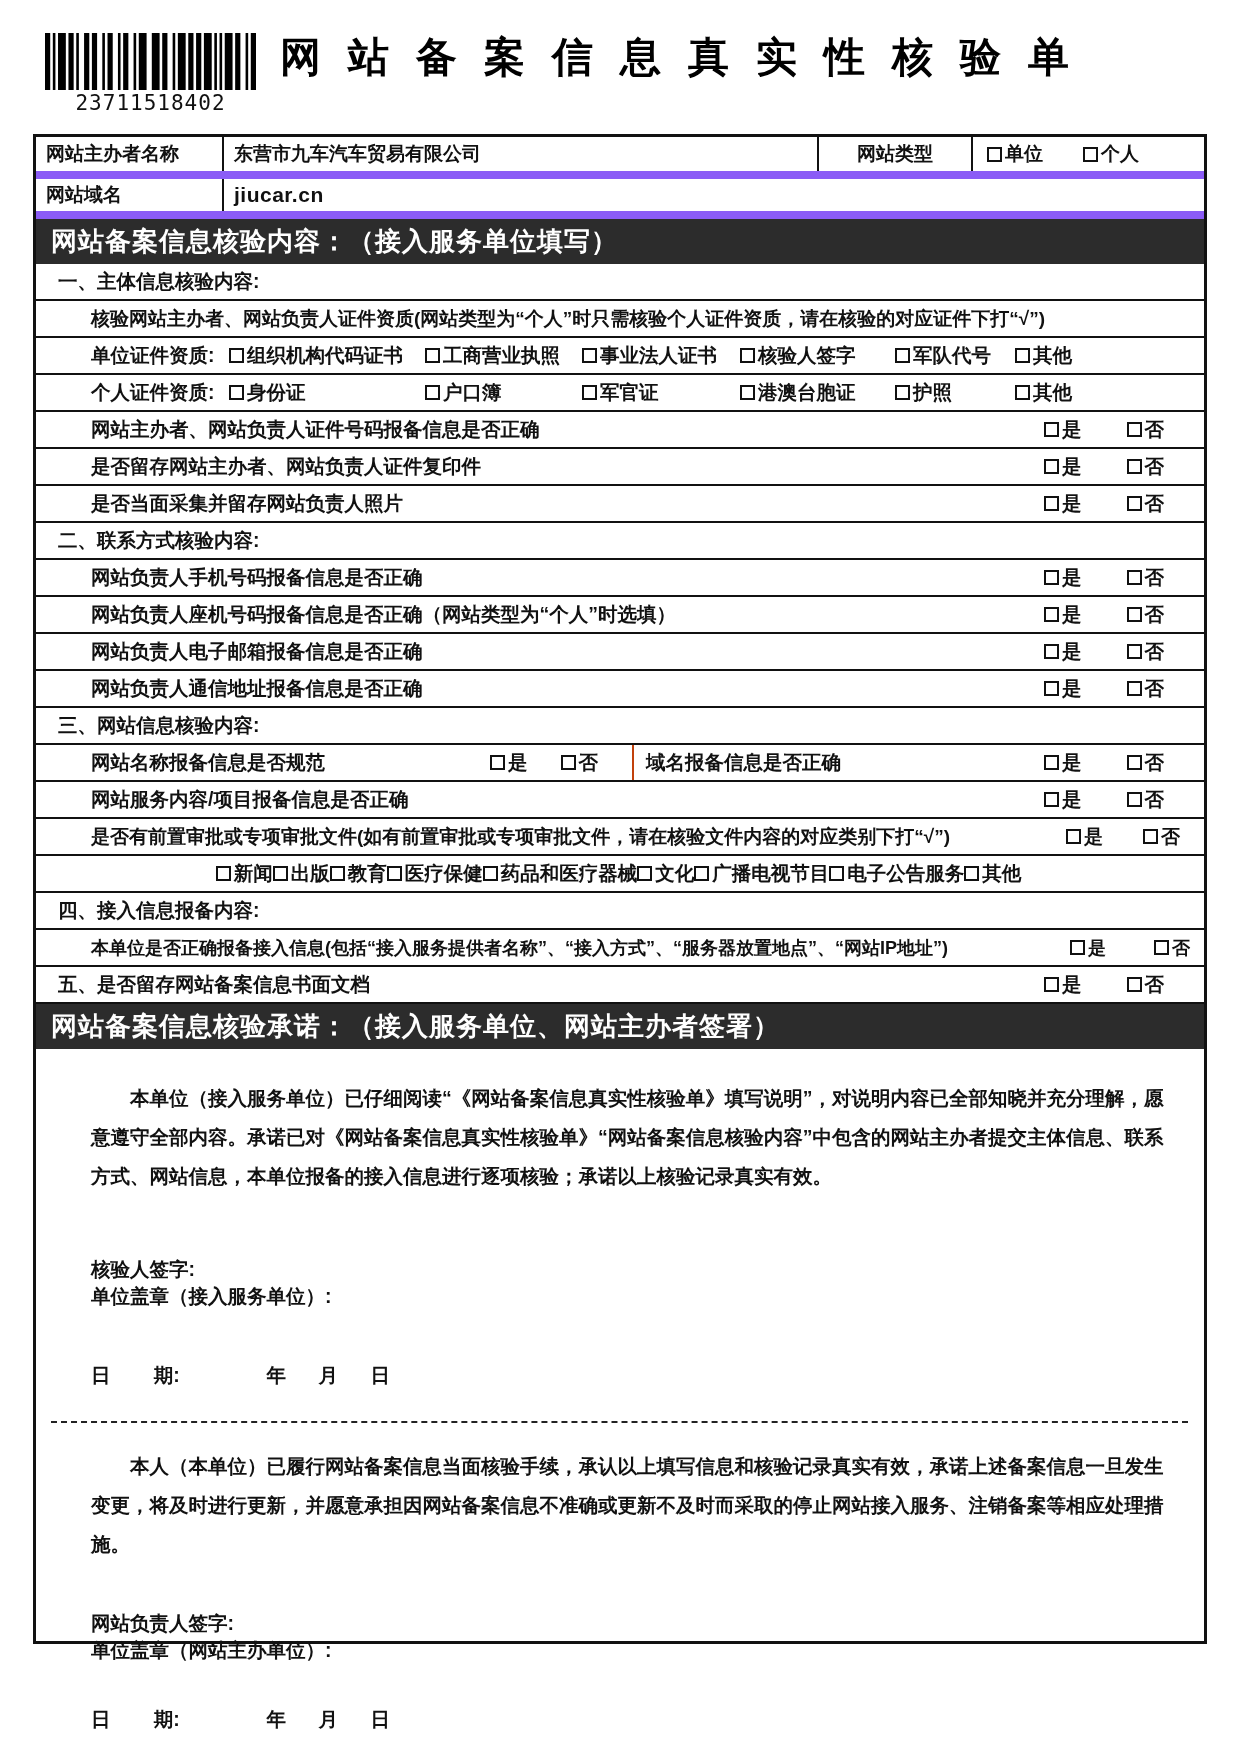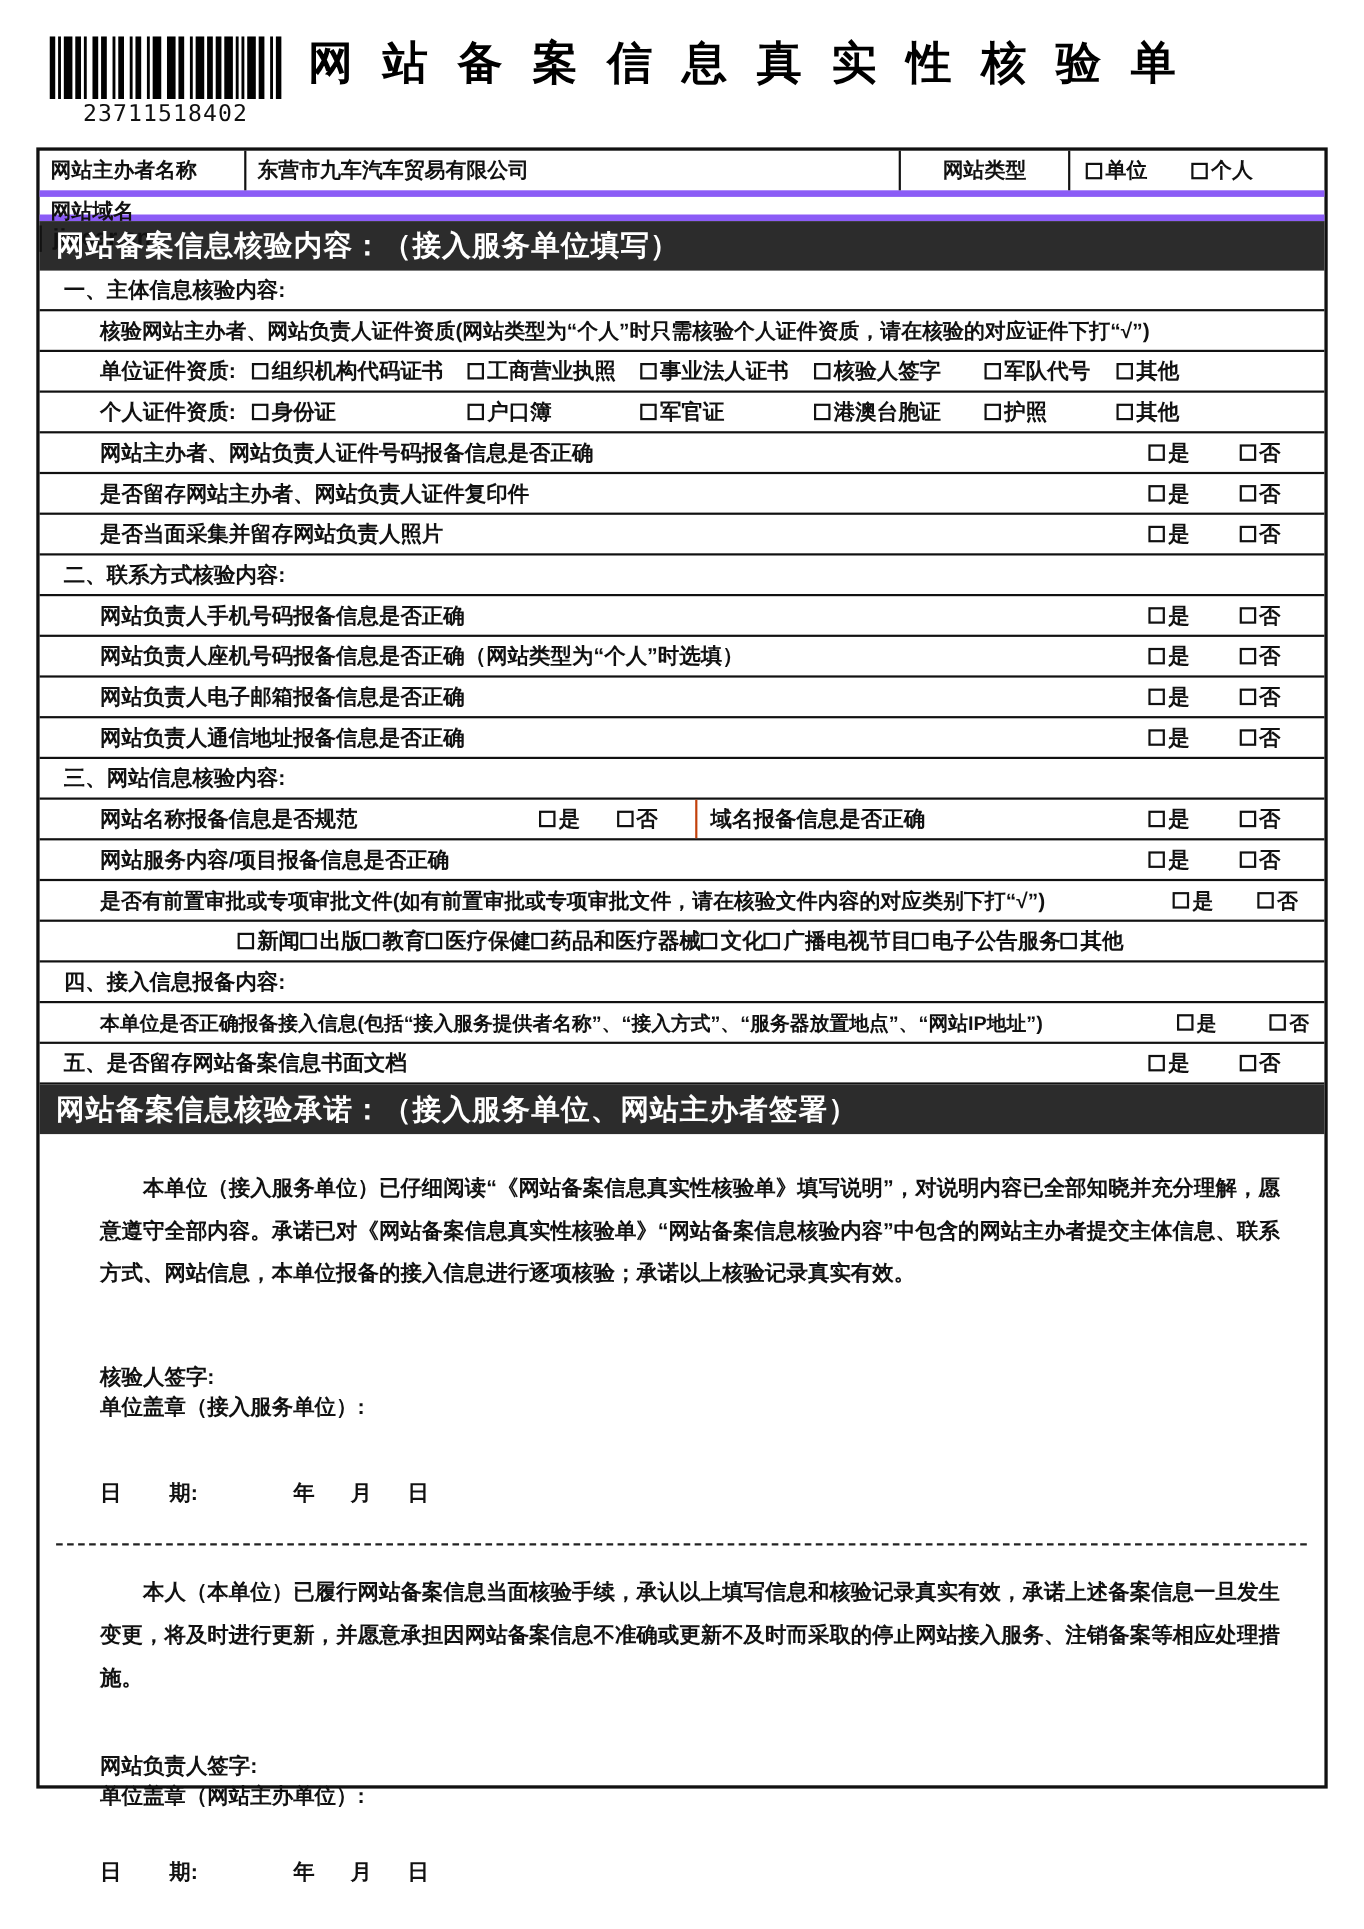--- a/index.html
+++ b/index.html
@@ -20,24 +20,24 @@
     position: absolute; left: 280px; top: 30px; white-space: nowrap;
     font-size: 41px; font-weight: 700; letter-spacing: 27px; color:#000;
   }
 
   
   .form { margin: 0 33px; border: 3px solid #111; background:#fff; }
   .bar {
     background: #2c2c2c; color: #fff; height: 45px; display: flex; align-items: center;
     padding: 0 15px; font-size: 26px; font-weight: 700; letter-spacing: 1px;
   }
-  .grid-row { display: flex; border-bottom: 6px solid #8b5cf6; }
+  .grid-row { display: flex; border-bottom: 8px solid #8b5cf6; }
   .cell { display: flex; align-items: center; padding: 0 10px; font-size: 19px; font-weight: 700; white-space: nowrap; }
   .cell + .cell { border-left: 2px solid #111; }
-  .r1 { height: 42px; } .r2 { height: 22px; flex-direction: column; }
+  .r1 { height: 42px; } .r2 { height: 40px; }
   .w-label { width: 186px; flex: none; }
   .w-value { flex: 1; }
   .w-type  { width: 154px; flex: none; justify-content: center; }
   .w-opts  { width: 233px; flex: none; gap: 40px; padding-left: 14px; }
   .value-cn { font-size: 19px; font-weight: 700; }
   .value-domain { font-size: 21px; font-weight: 700; font-family: "Liberation Sans", sans-serif; letter-spacing: .5px; }
 
   .vrow {
     display: flex; align-items: center; height: 37px; border-bottom: 2px solid #111;
     padding-left: 55px; font-size: 19.5px; font-weight: 700; white-space: nowrap;

